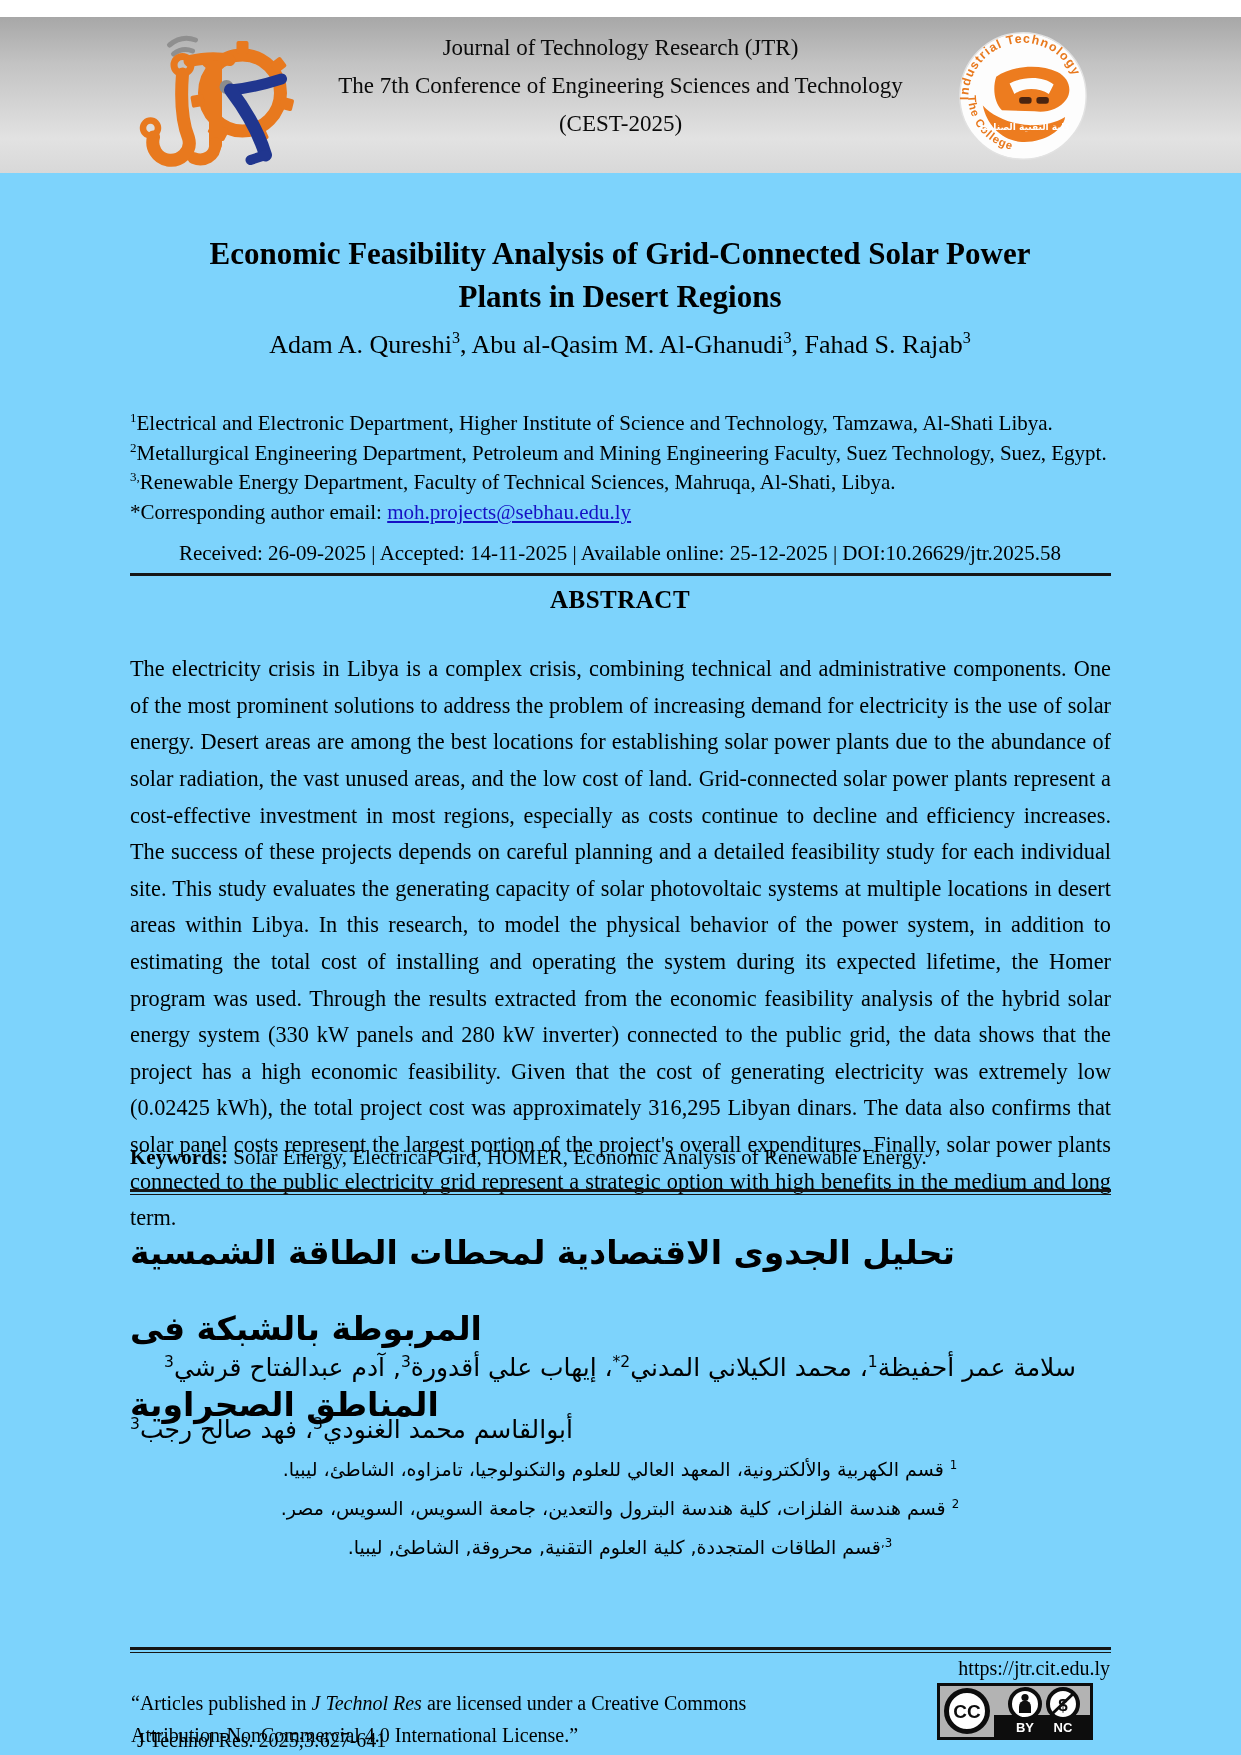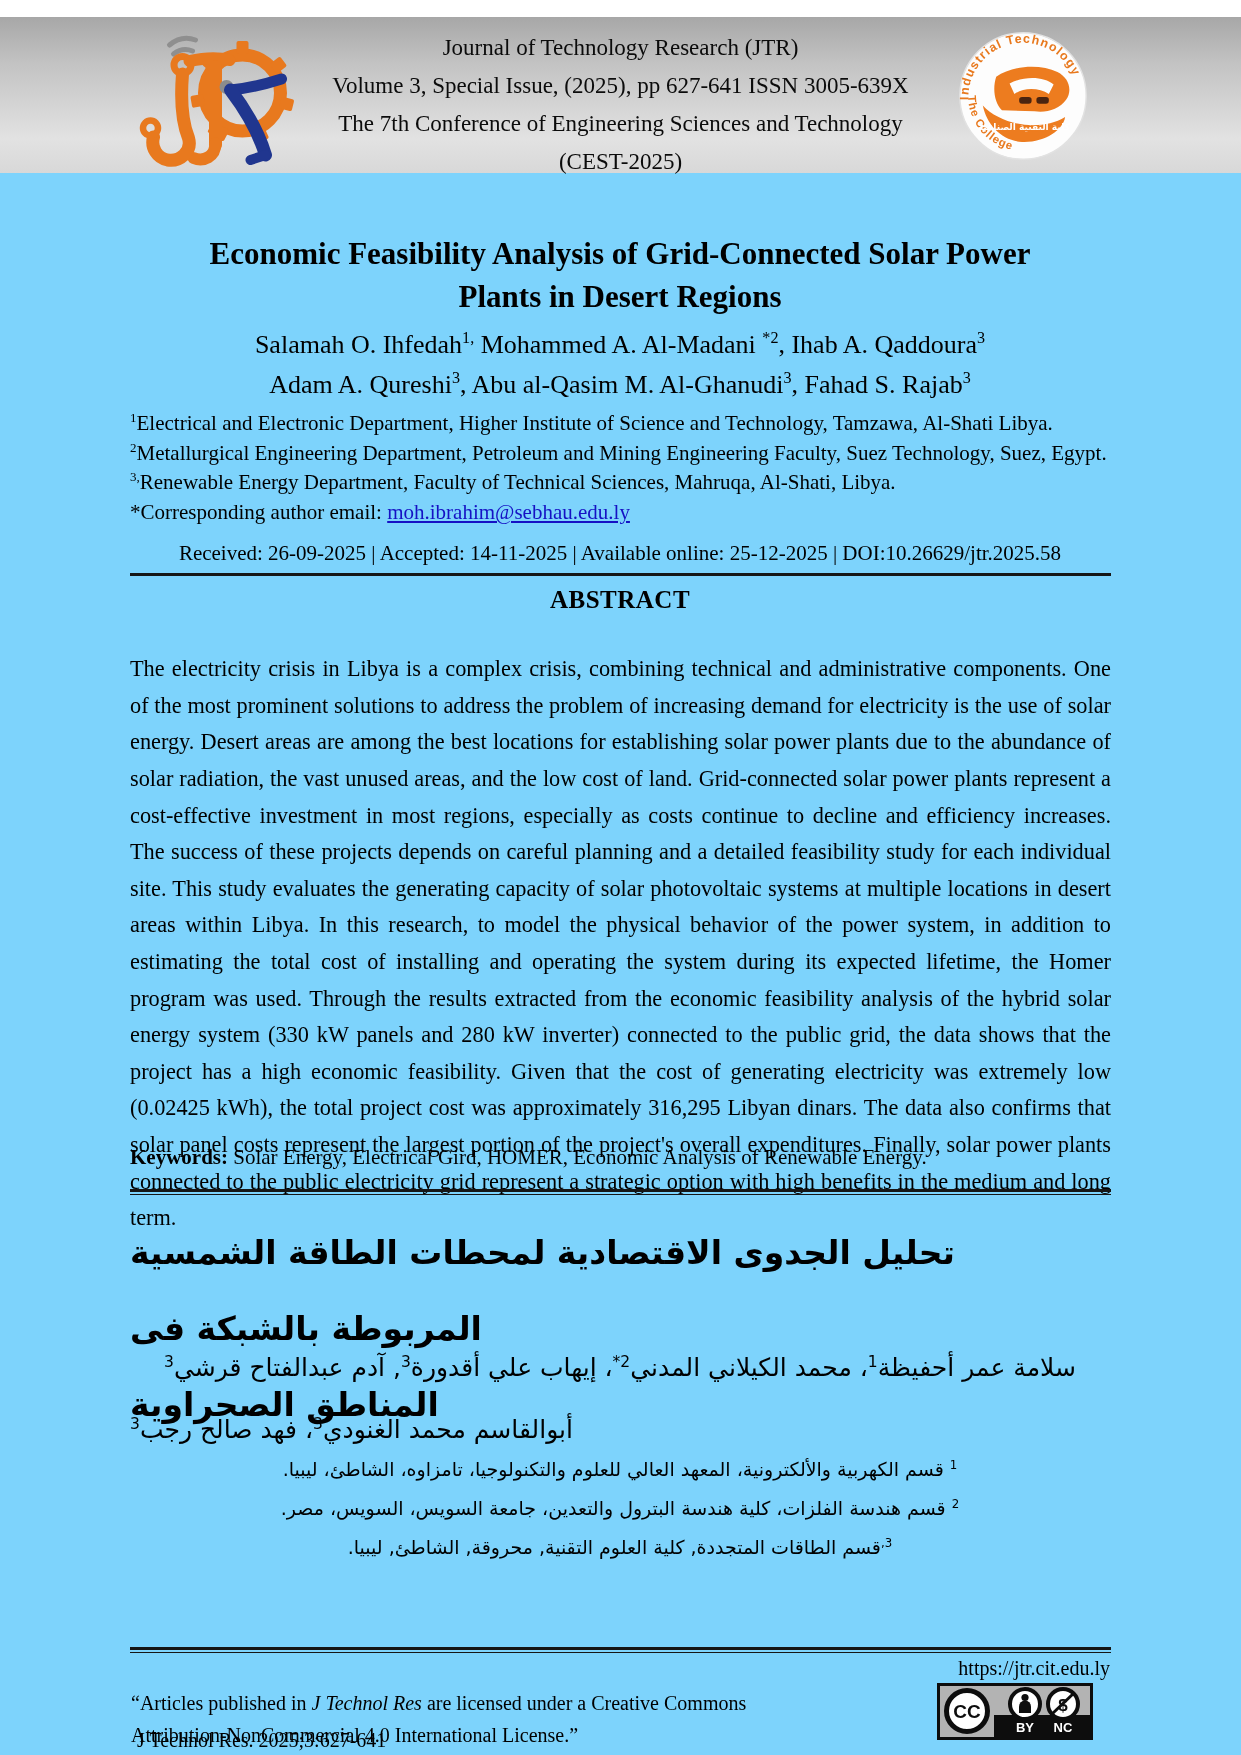--- a/index.html
+++ b/index.html
@@ -130,21 +130,20 @@
 
       <g fill="none" stroke="#20368f" stroke-linecap="round">
         <path d="M152,52 C130,59 113,62 101,63" stroke-width="11"></path>
         <path d="M101,63 C117,84 130,108 136,128" stroke-width="13"></path>
         <path d="M136,128 L121,133" stroke-width="10"></path>
       </g>
     </svg>
 
     <div class="mast-text">
       <div>Journal of Technology Research (JTR)</div>
-      <div>Volume 3, Special Issue, (2025), pp 627-641 ISSN 3005-639X</div>
       <div>The 7th Conference of Engineering Sciences and Technology</div>
       <div>(CEST-2025)</div>
     </div>
 
     <svg class="college-logo" width="134" height="134" viewBox="0 0 140 140" aria-hidden="true">
       <defs>
         <path id="arcT" d="M14,82 A57,57 0 1 1 126,82"></path>
         <path id="arcB" d="M13,64 A57,57 0 0 0 66,127"></path>
       </defs>
       <circle cx="70" cy="70" r="66" fill="#fdfdfd" stroke="#e2e2e2" stroke-width="1.5"></circle>
@@ -165,29 +164,28 @@
       </g>
     </svg>
   </header>
 
   <h1 class="paper-title">
     <span>Economic Feasibility Analysis of Grid-Connected Solar Power</span><br>
     <span>Plants in Desert Regions</span>
   </h1>
 
   <div class="authors-block">
-    <div><span>Salamah O. Ihfedah</span><sup>1,</sup><span> Mohammed A. Al-Madani </span><sup>*2</sup><span>, Ihab A. Qaddoura</span><sup>3</sup></div>
     <div><span>Adam A. Qureshi</span><sup>3</sup><span>, Abu al-Qasim M. Al-Ghanudi</span><sup>3</sup><span>, Fahad S. Rajab</span><sup>3</sup></div>
   </div>
 
   <div class="affil-block">
     <div><sup>1</sup><span>Electrical and Electronic Department, Higher Institute of Science and Technology, Tamzawa, Al-Shati Libya.</span></div>
     <div><sup>2</sup><span>Metallurgical Engineering Department, Petroleum and Mining Engineering Faculty, Suez Technology, Suez, Egypt.</span></div>
     <div><sup>3,</sup><span>Renewable Energy Department, Faculty of Technical Sciences, Mahruqa, Al-Shati, Libya.</span></div>
-    <div><span>*Corresponding author email: </span><span class="link">moh.ibrahim@sebhau.edu.ly</span></div>
+    <div><span>*Corresponding author email: </span><span class="link">moh.projects@sebhau.edu.ly</span></div>
   </div>
 
   <div class="dates-line">Received: 26-09-2025 | Accepted: 14-11-2025 | Available online: 25-12-2025 | DOI:10.26629/jtr.2025.58</div>
 
   <div class="rule-single rule1"></div>
 
   <div class="abstract-heading">ABSTRACT</div>
 
   <p class="abstract-body">The electricity crisis in Libya is a complex crisis, combining technical and administrative components. One of the most prominent solutions to address the problem of increasing demand for electricity is the use of solar energy. Desert areas are among the best locations for establishing solar power plants due to the abundance of solar radiation, the vast unused areas, and the low cost of land. Grid-connected solar power plants represent a cost-effective investment in most regions, especially as costs continue to decline and efficiency increases. The success of these projects depends on careful planning and a detailed feasibility study for each individual site. This study evaluates the generating capacity of solar photovoltaic systems at multiple locations in desert areas within Libya. In this research, to model the physical behavior of the power system, in addition to estimating the total cost of installing and operating the system during its expected lifetime, the Homer program was used. Through the results extracted from the economic feasibility analysis of the hybrid solar energy system (330 kW panels and 280 kW inverter) connected to the public grid, the data shows that the project has a high economic feasibility. Given that the cost of generating electricity was extremely low (0.02425 kWh), the total project cost was approximately 316,295 Libyan dinars. The data also confirms that solar panel costs represent the largest portion of the project's overall expenditures. Finally, solar power plants connected to the public electricity grid represent a strategic option with high benefits in the medium and long term.</p>
 

